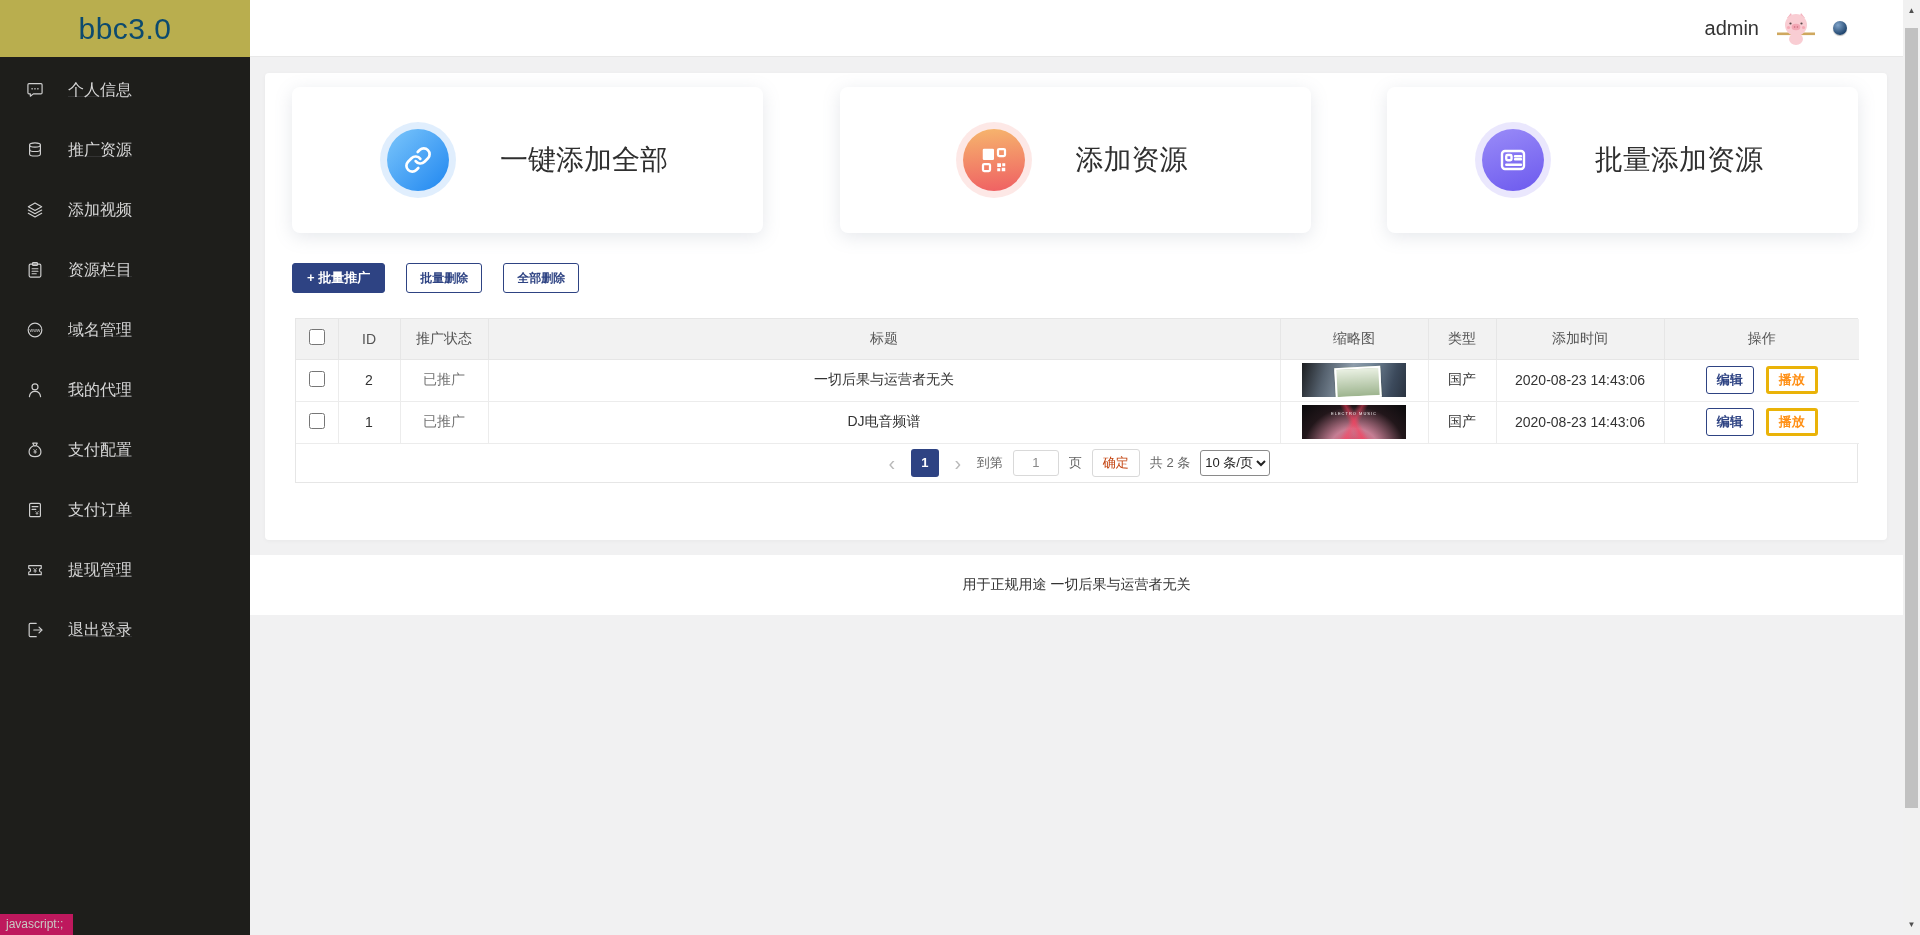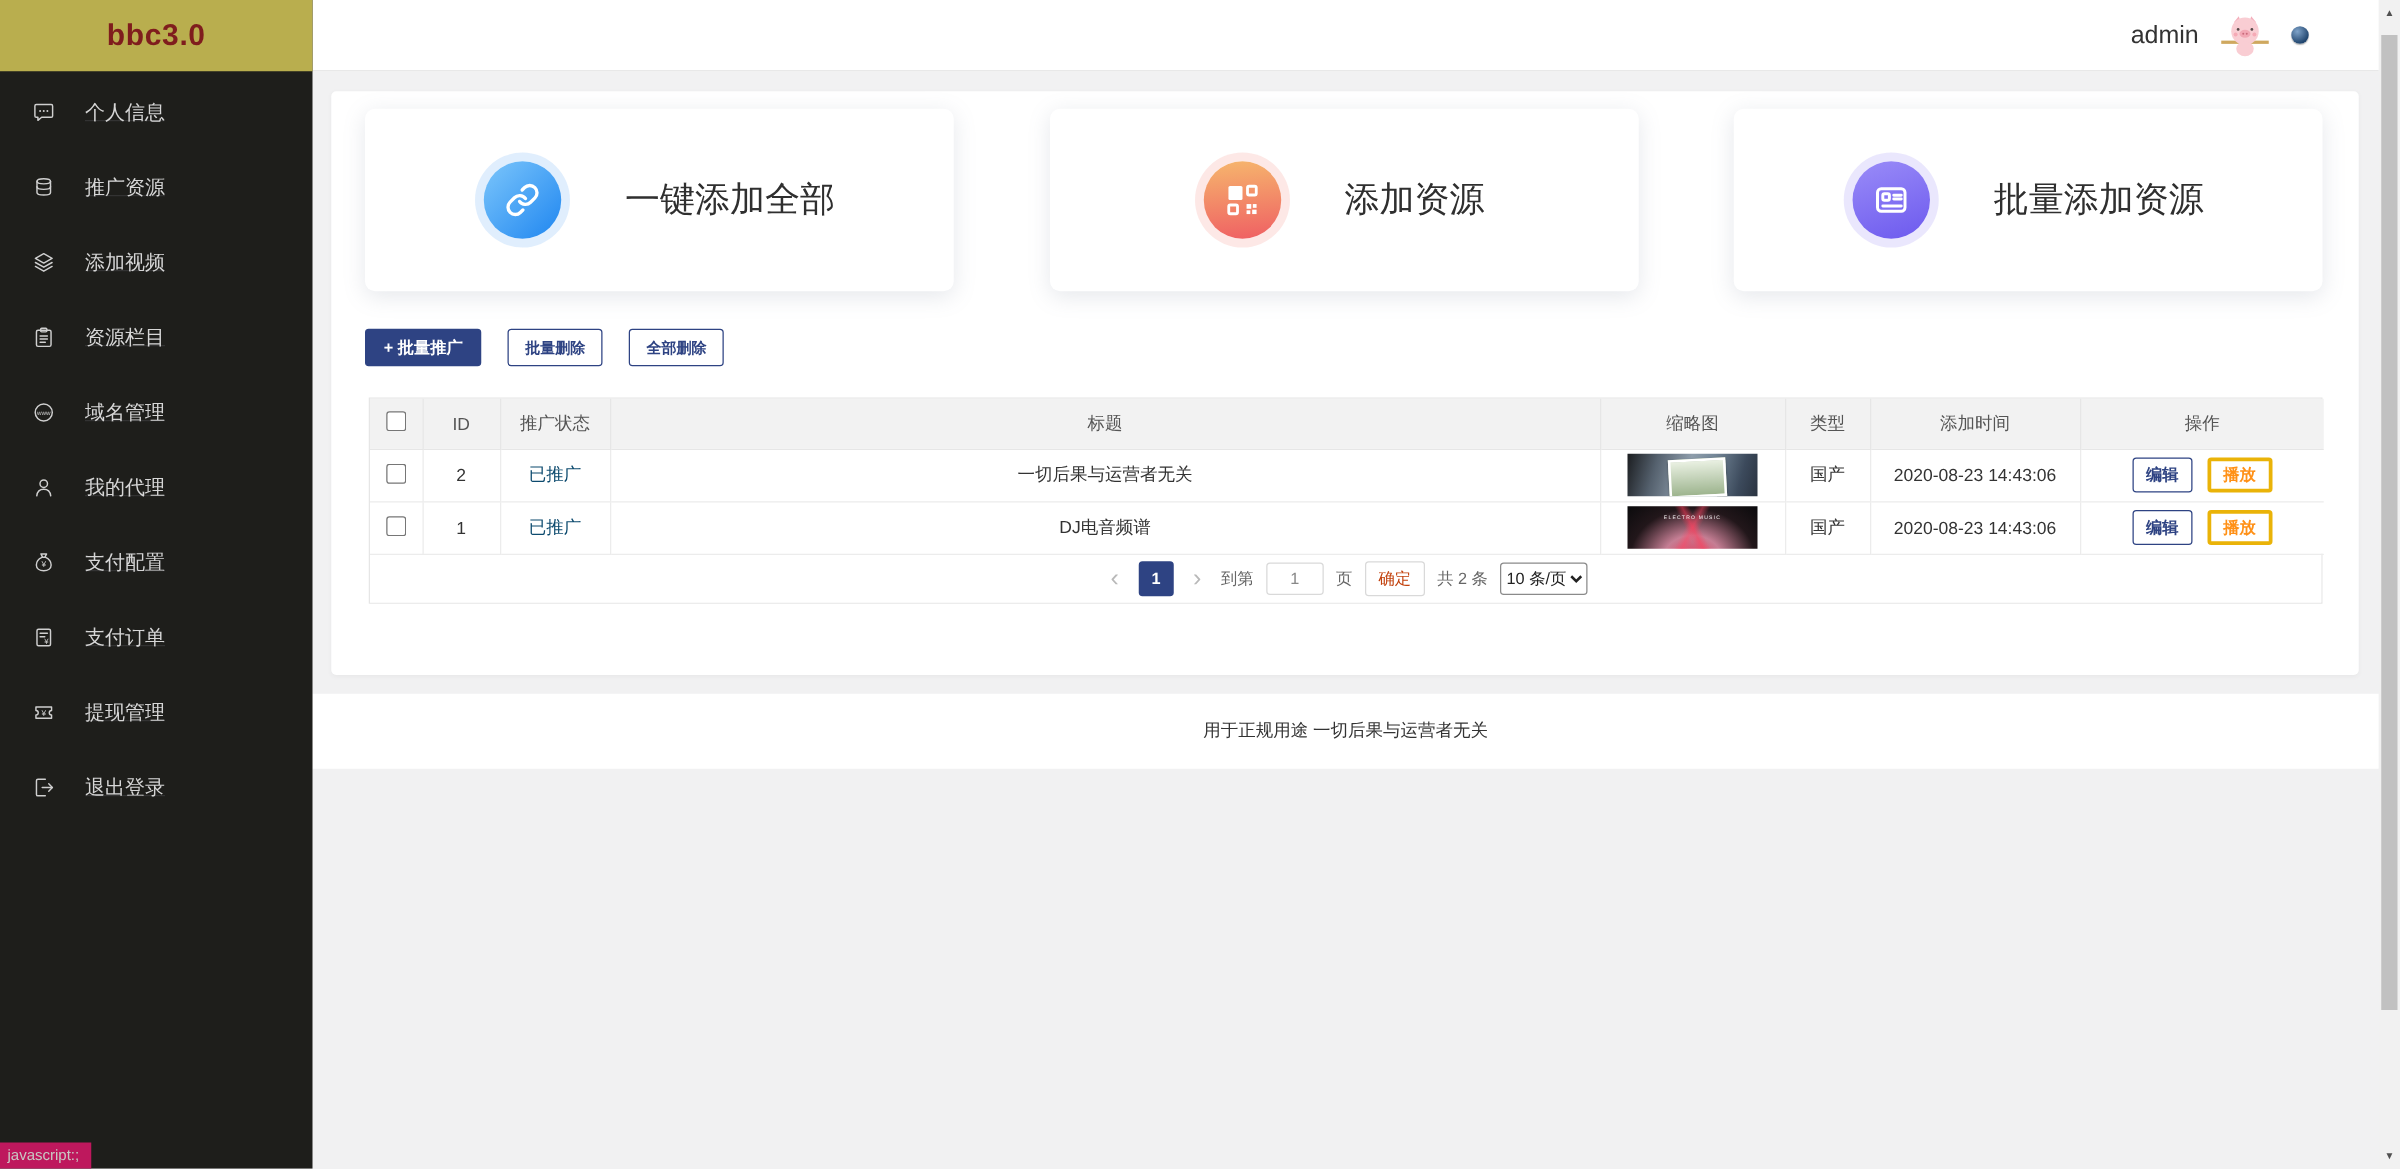--- a/index.html
+++ b/index.html
@@ -5,21 +5,21 @@
   * { margin:0; padding:0; box-sizing:border-box; }
   html,body { width:1920px; height:935px; overflow:hidden; }
   body {
     font-family:"Liberation Sans","DejaVu Sans",sans-serif;
     background:#f1f1f2; color:#333; position:relative;
   }
 
   
   .sidebar { position:absolute; left:0; top:0; width:250px; height:935px; background:#1e1e1b; z-index:5; }
   .logo { height:57px; background:#b9ae4e; display:flex; align-items:center; justify-content:center;
-          font-size:24px; font-weight:700; color:#7f1d1d; letter-spacing:.5px; }
+          font-size:30px; font-weight:400; color:#0c4a6e; letter-spacing:.5px; }
   .menu { padding-top:3px;text-decoration:underline; }
   .menu-item { height:60px; display:flex; align-items:center; padding-left:25px; gap:23px;
                color:#d6d6d6; font-size:16px; cursor:pointer; }
   .menu-item svg { width:20px; height:20px; flex:0 0 20px; stroke:#cfcfcf; fill:none;
                    stroke-width:1.4; stroke-linecap:round; stroke-linejoin:round; }
   .menu-item svg text { stroke:none; fill:#cfcfcf; }
   .menu-item svg .dot { fill:#cfcfcf; stroke:none; }
 
   
   .topbar { position:absolute; left:250px; top:0; width:1653px; height:57px; background:#fff;
@@ -50,21 +50,21 @@
   .btn-outline { background:#fff; border:1px solid #2e4383; color:#2e4383; padding:0 13px; }
 
   .table-box { margin:25px 29px 0 30px; border:1px solid #e6e6e6; }
   table { width:100%; border-collapse:collapse; table-layout:fixed; text-align:center; }
   th { background:#f2f2f2; height:40px; font-weight:400; font-size:14px; color:#555;
        border:1px solid #e6e6e6; border-top:none; }
   td { height:42px; font-size:14px; color:#333; border:1px solid #ececec; background:#fff; }
   th:first-child, td:first-child { border-left:none; }
   th:last-child, td:last-child { border-right:none; }
   input[type=checkbox] { width:16px; height:16px; cursor:pointer; }
-  .status-link { color:#0c4a6e; cursor:pointer; }
+  .status-link { color:#737373; cursor:pointer; }
 
   .thumb { width:104px; height:34px; margin:0 auto; position:relative; overflow:hidden; }
   .thumb-city { background:linear-gradient(105deg,#1b1d20 0%,#55616e 22%,#8e9dab 46%,#748798 62%,#3c4a5c 85%,#2a3340 100%); }
   .thumb-city::after { content:""; position:absolute; left:33px; top:4px; width:42px; height:27px;
       background:linear-gradient(#e9f0e2,#9db48e); border:2px solid #fff; transform:rotate(-3deg);
       box-shadow:0 1px 2px rgba(0,0,0,.4); }
   .thumb-electro { background:
       linear-gradient(63deg, transparent 45%, rgba(255,60,90,.55) 50%, transparent 55%),
       linear-gradient(-63deg, transparent 45%, rgba(255,70,100,.5) 50%, transparent 55%),
       radial-gradient(ellipse at 50% 125%, rgba(225,35,70,.9) 0%, rgba(150,20,60,.55) 32%, rgba(22,10,14,.95) 68%, #0a0a0c 100%);

